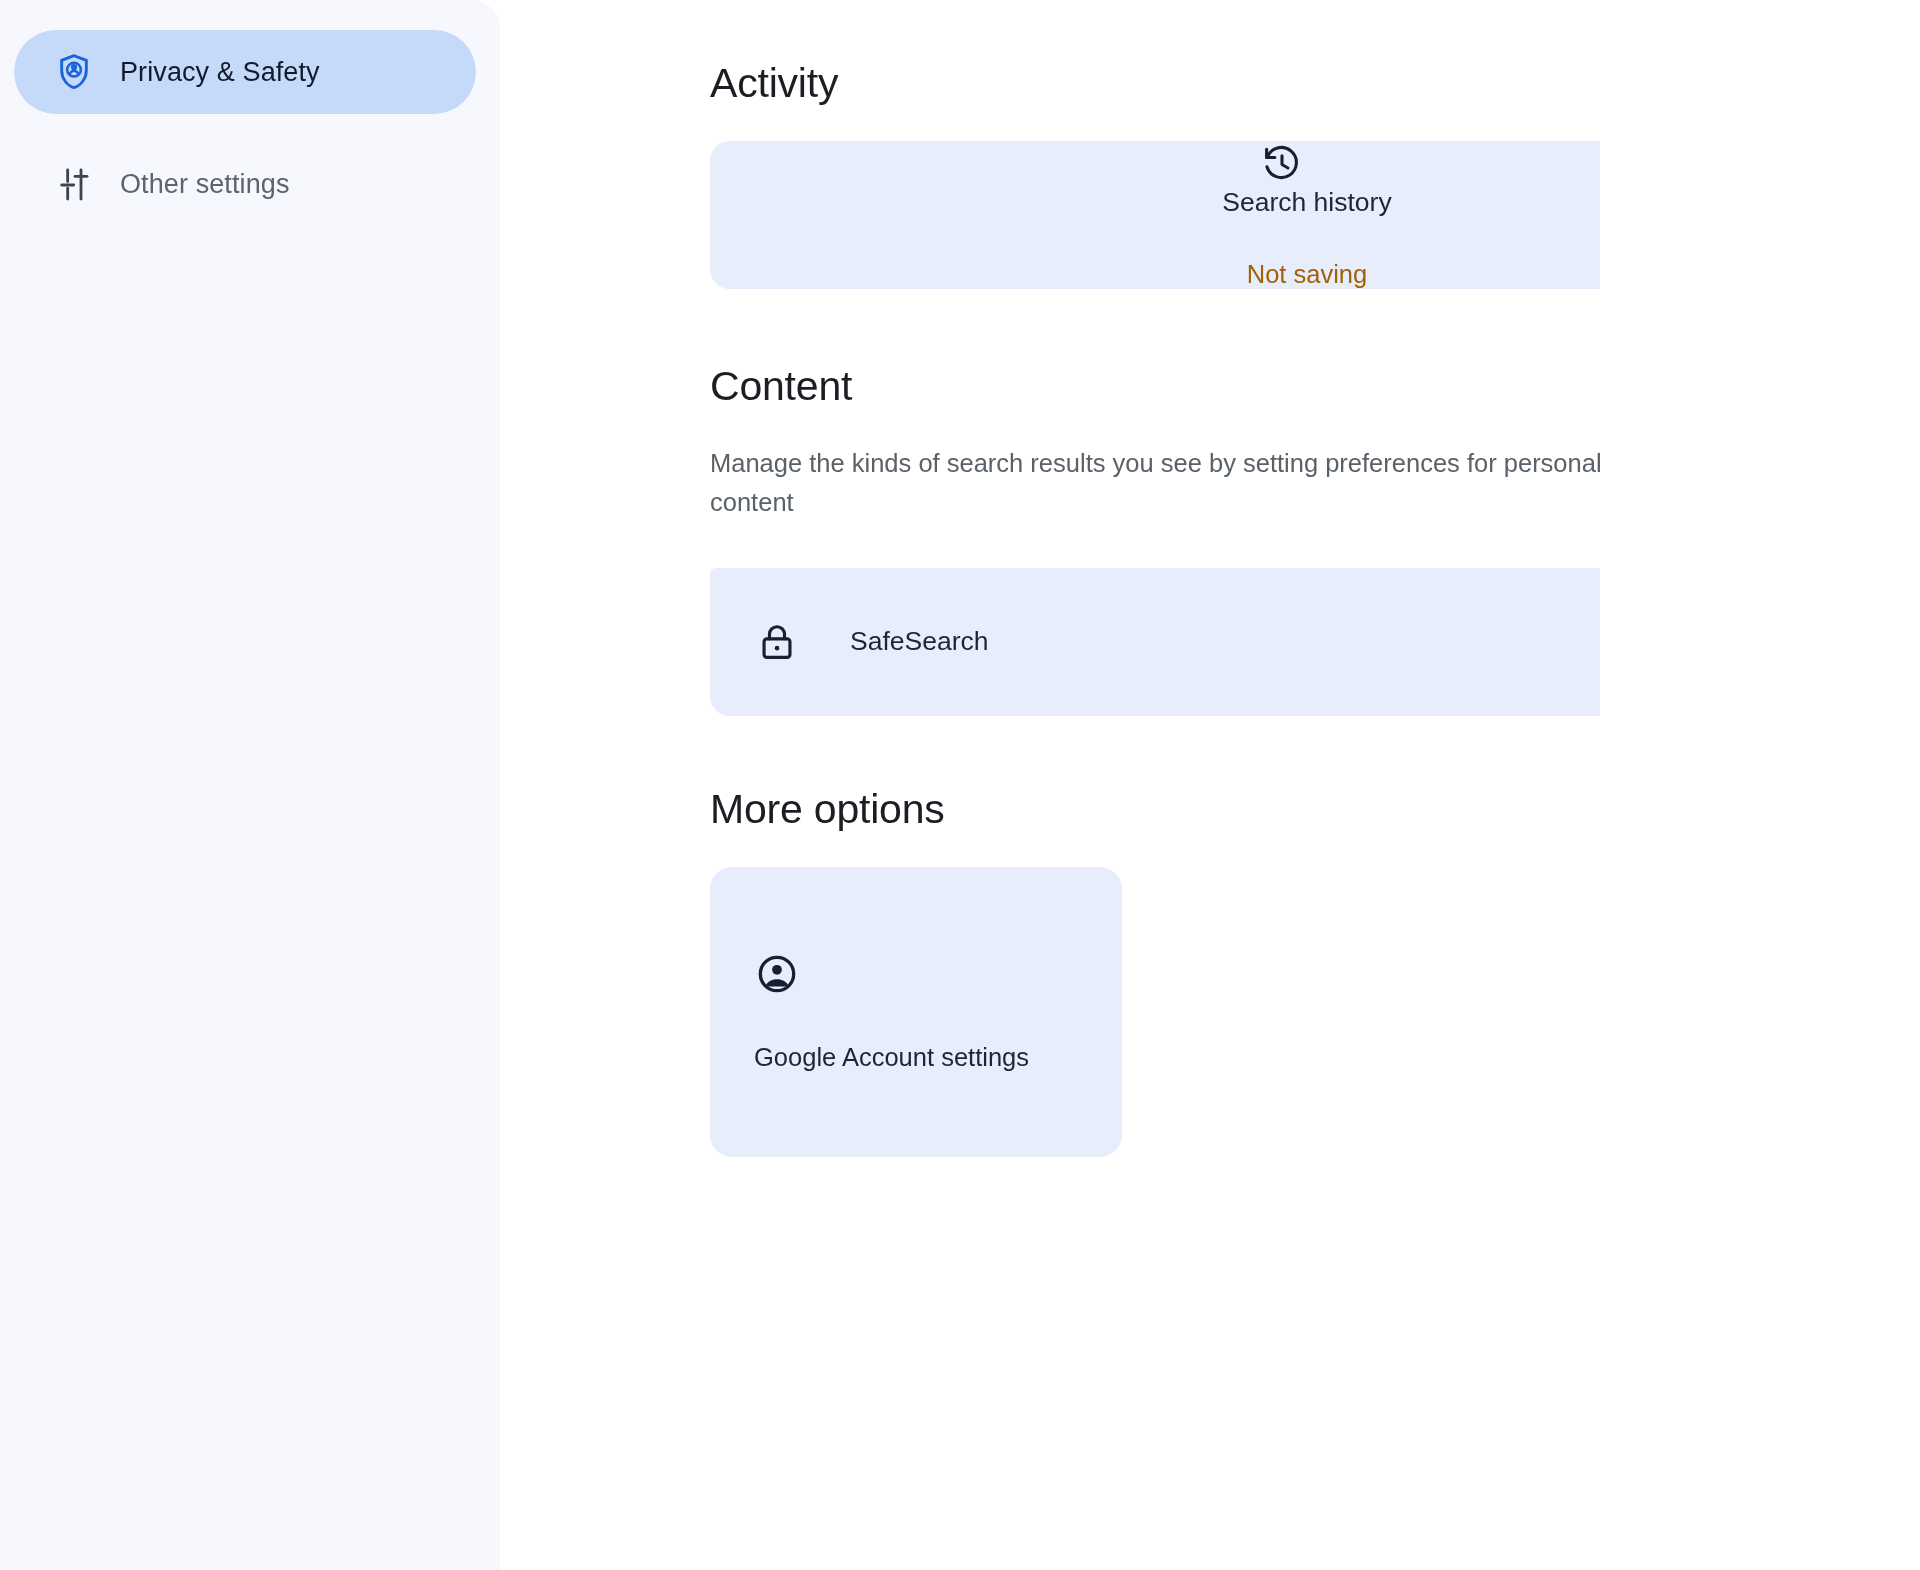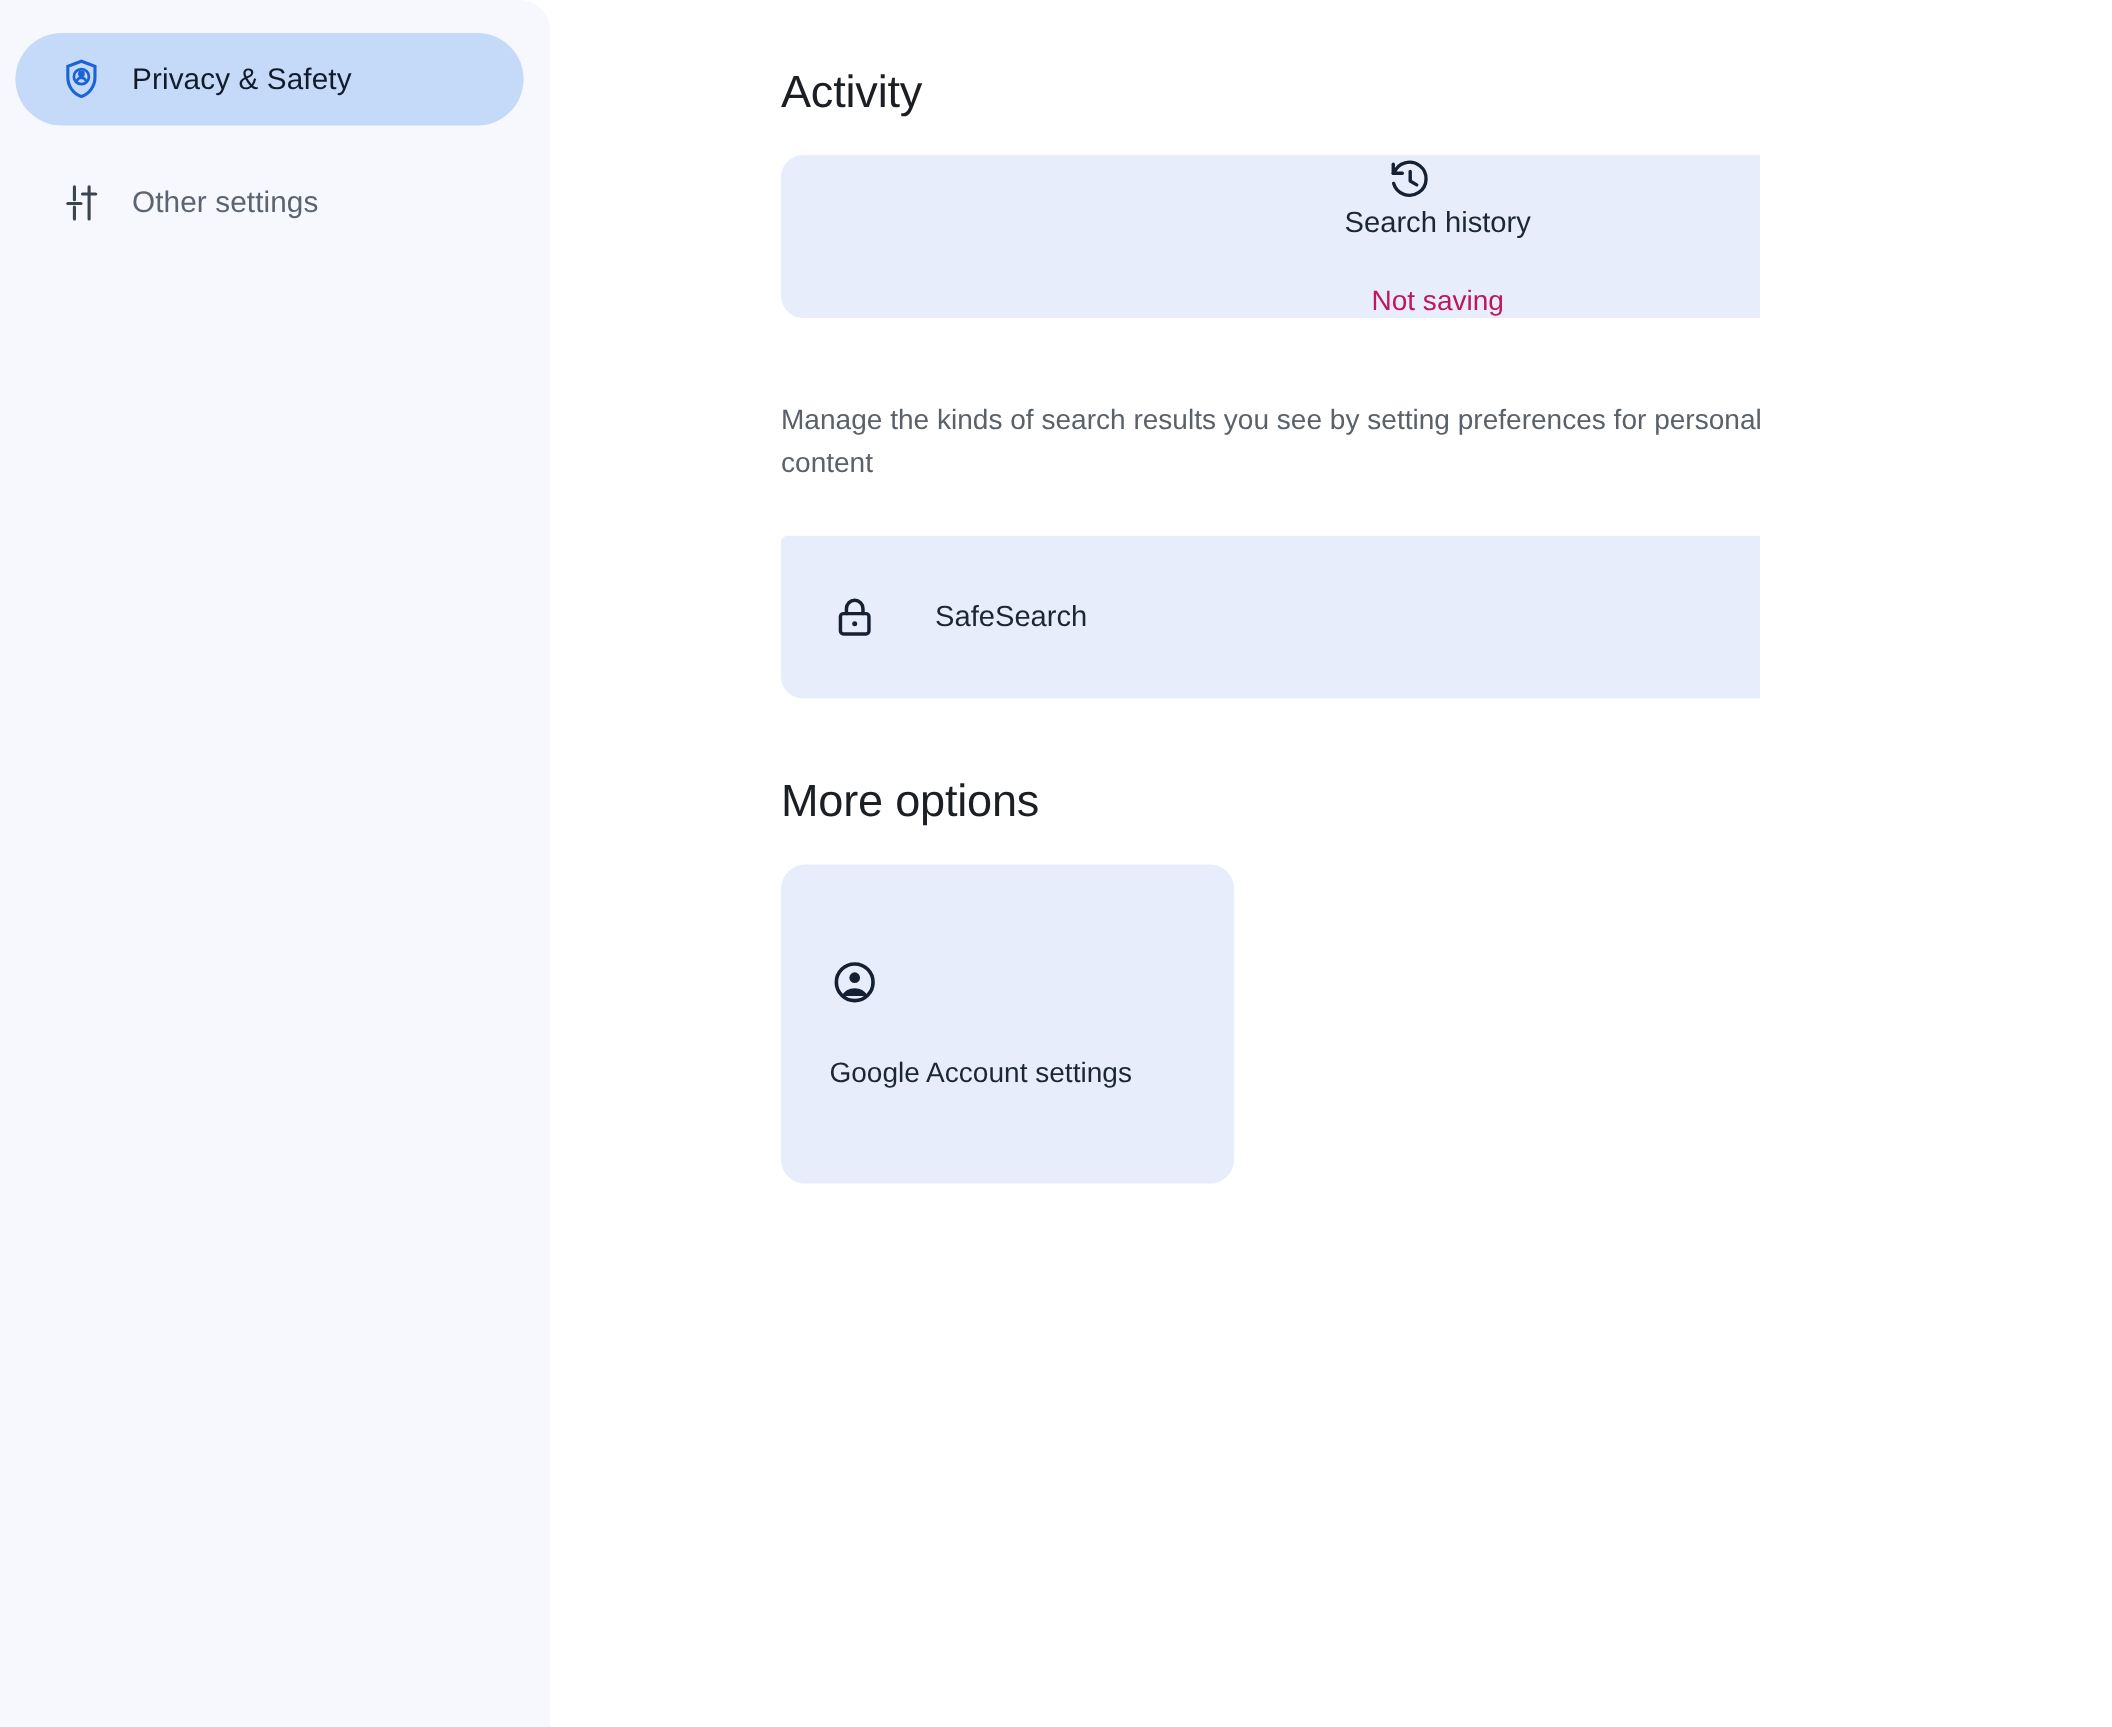--- a/index.html
+++ b/index.html
@@ -102,21 +102,21 @@
     display: flex; align-items: center; justify-content: center;
     margin-right: 50px;
   }
   .row-label {
     font-size: 26.5px;
     color: #1b2733;
     flex: 1;
   }
   .row-value {
     font-size: 25.5px;
-    color: #be185d;
+    color: #a16207;
     white-space: nowrap;
   }
 
   .spacer-activity { height: 74px; }
   .spacer-content  { height: 70px; }
 
   
   .tiles { display: flex; gap: 22px; }
   .tile {
     background: #e8edfb;
@@ -194,20 +194,21 @@
             </span>
             <span class="row-label">Search history</span>
             <span class="row-value">Not saving</span>
           </div>
         </div>
       </section>
 
       <div class="spacer-activity"></div>
 
       <section class="section">
+        <h2 class="section-title">Content</h2>
         <p class="section-desc">Manage the kinds of search results you see by setting preferences for personalisation and explicit content</p>
 
         <div class="card-list">
 
 
           <div class="setting-row last">
             <span class="row-icon">
               <svg width="42" height="42" viewBox="0 0 24 24" fill="none" stroke="#152033" stroke-width="1.8" stroke-linecap="round" stroke-linejoin="round">
                 <rect x="4.6" y="10.2" width="14.8" height="10.6" rx="1.6"></rect>
                 <path d="M7.7 10.2V7.6a4.3 4.3 0 0 1 8.6 0v2.6"></path>

